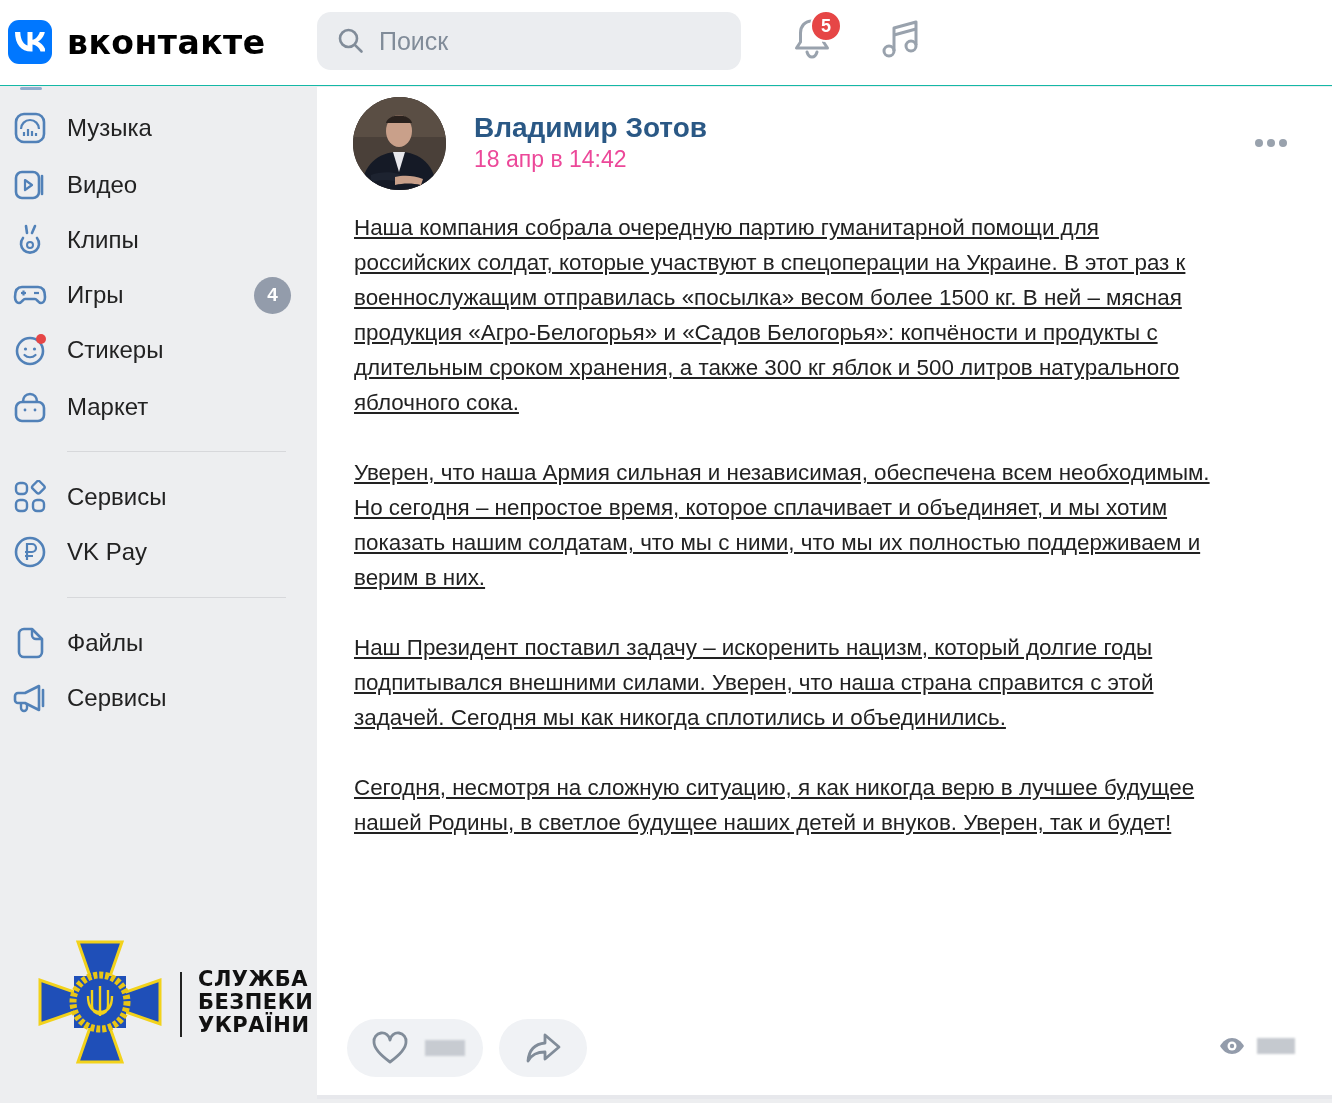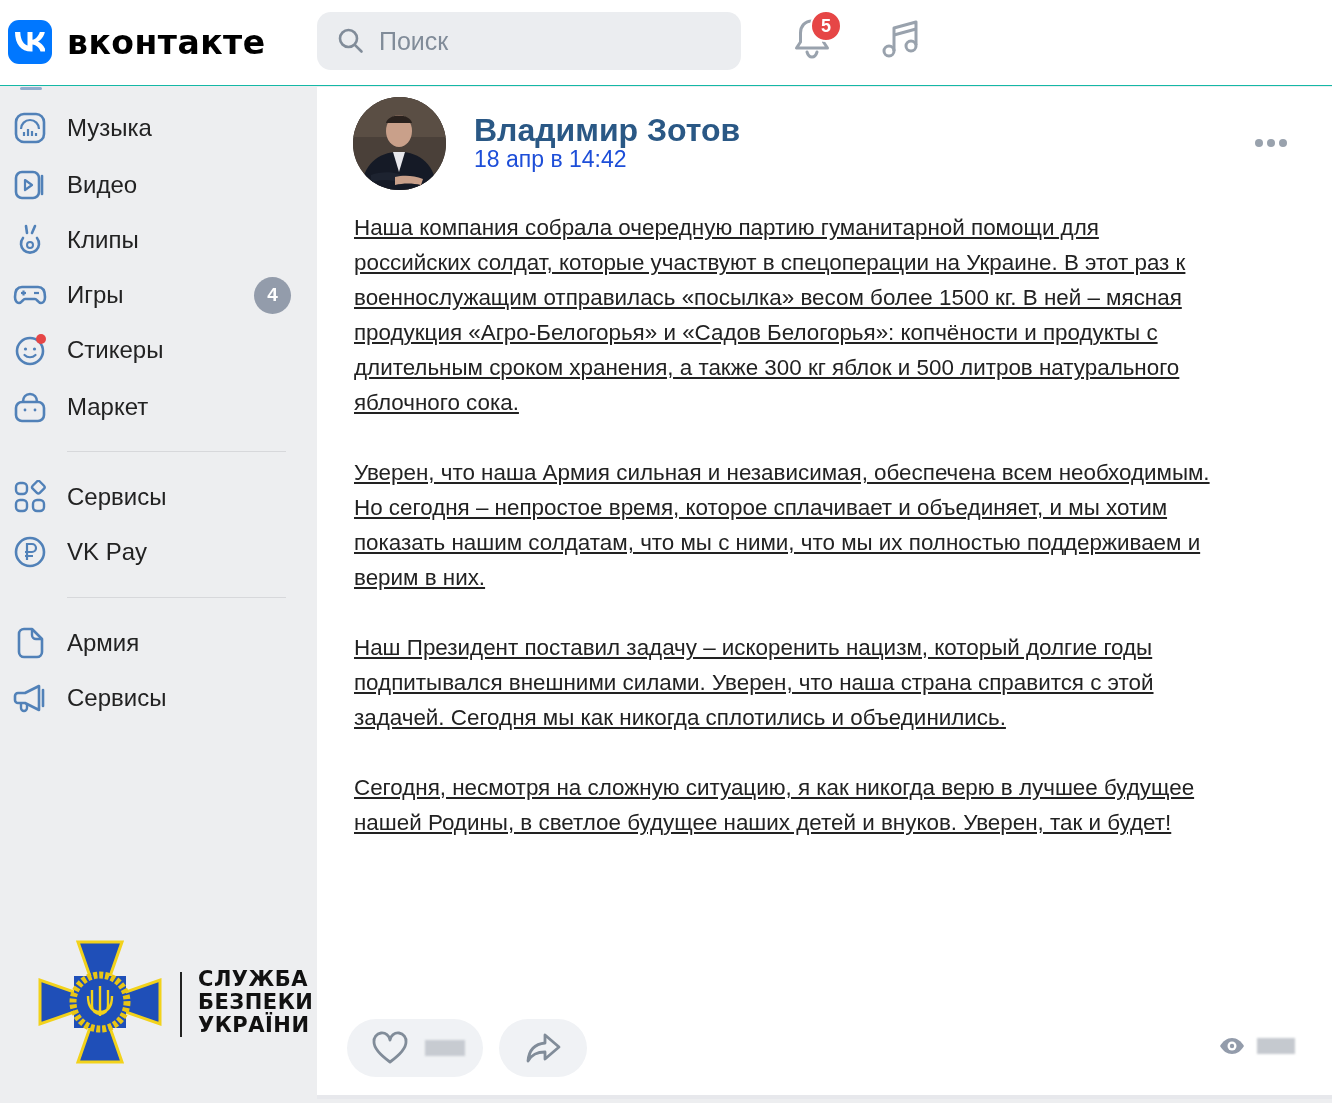--- a/index.html
+++ b/index.html
@@ -71,24 +71,24 @@
   
   .post {
     position: absolute; left: 317px; top: 87px; width: 1015px; height: 1012px;
     background: #fff; border-bottom: 4px solid #e7e8ec;
   }
   .avatar {
     position: absolute; left: 36px; top: 10px; width: 93px; height: 93px; border-radius: 50%;
     overflow: hidden; background: #3b342f;
   }
   .author {
-    position: absolute; left: 157px; top: 25px; font-size: 32px; font-weight: 700;
+    position: absolute; left: 157px; top: 25px; font-size: 28px; font-weight: 700;
     color: #2a5885; font-family: "Liberation Sans", sans-serif;
   }
-  .post-date { position: absolute; left: 157px; top: 59px; font-size: 23px; color: #1d4ed8; }
+  .post-date { position: absolute; left: 157px; top: 59px; font-size: 23px; color: #ec4899; }
   .more-btn { position: absolute; left: 938px; top: 52px; width: 34px; height: 12px; display: flex; gap: 4px; cursor: pointer; }
   .more-btn span { width: 8px; height: 8px; border-radius: 50%; background: #99a2ad; display: block; }
   .post-text {
     position: absolute; left: 37px; top: 123px; width: 950px;
     font-size: 22.4px; line-height: 35px; color: #222; text-decoration: underline;
   }
   .post-text p { margin-bottom: 35px; white-space: pre-line; }
   .actions { position: absolute; left: 30px; top: 932px; height: 60px; width: 960px; }
   .pill {
     position: absolute; top: 0; height: 58px; border-radius: 29px; background: #f0f2f5;
@@ -221,21 +221,21 @@
     <span class="nav-label">VK Pay</span>
   </div>
 
   <div class="sb-divider" style="top:510px"></div>
 
   <div class="nav-item" style="top:532px">
     <svg class="nav-icon" viewBox="0 0 34 34">
       <path d="M6 8a5 5 0 0 1 5-5h8l10 10v13a5 5 0 0 1-5 5H11a5 5 0 0 1-5-5z" fill="none" stroke="#5181b8" stroke-width="2.6" stroke-linejoin="round"></path>
       <path d="M19 3v6a4 4 0 0 0 4 4h6" fill="none" stroke="#5181b8" stroke-width="2.4"></path>
     </svg>
-    <span class="nav-label">Армия</span>
+    <span class="nav-label">Файлы</span>
   </div>
 
   <div class="nav-item" style="top:587px">
     <svg class="nav-icon" viewBox="0 0 34 34">
       <path d="M5 12h7l14-7v24l-14-7H5a3 3 0 0 1-3-3v-4a3 3 0 0 1 3-3z" fill="none" stroke="#5181b8" stroke-width="2.6" stroke-linejoin="round"></path>
       <path d="M8 22v5a3 3 0 0 0 6 0v-4" fill="none" stroke="#5181b8" stroke-width="2.4"></path>
       <line x1="30" y1="9" x2="30" y2="25" stroke="#5181b8" stroke-width="2.6" stroke-linecap="round"></line>
     </svg>
     <span class="nav-label">Сервисы</span>
   </div>

